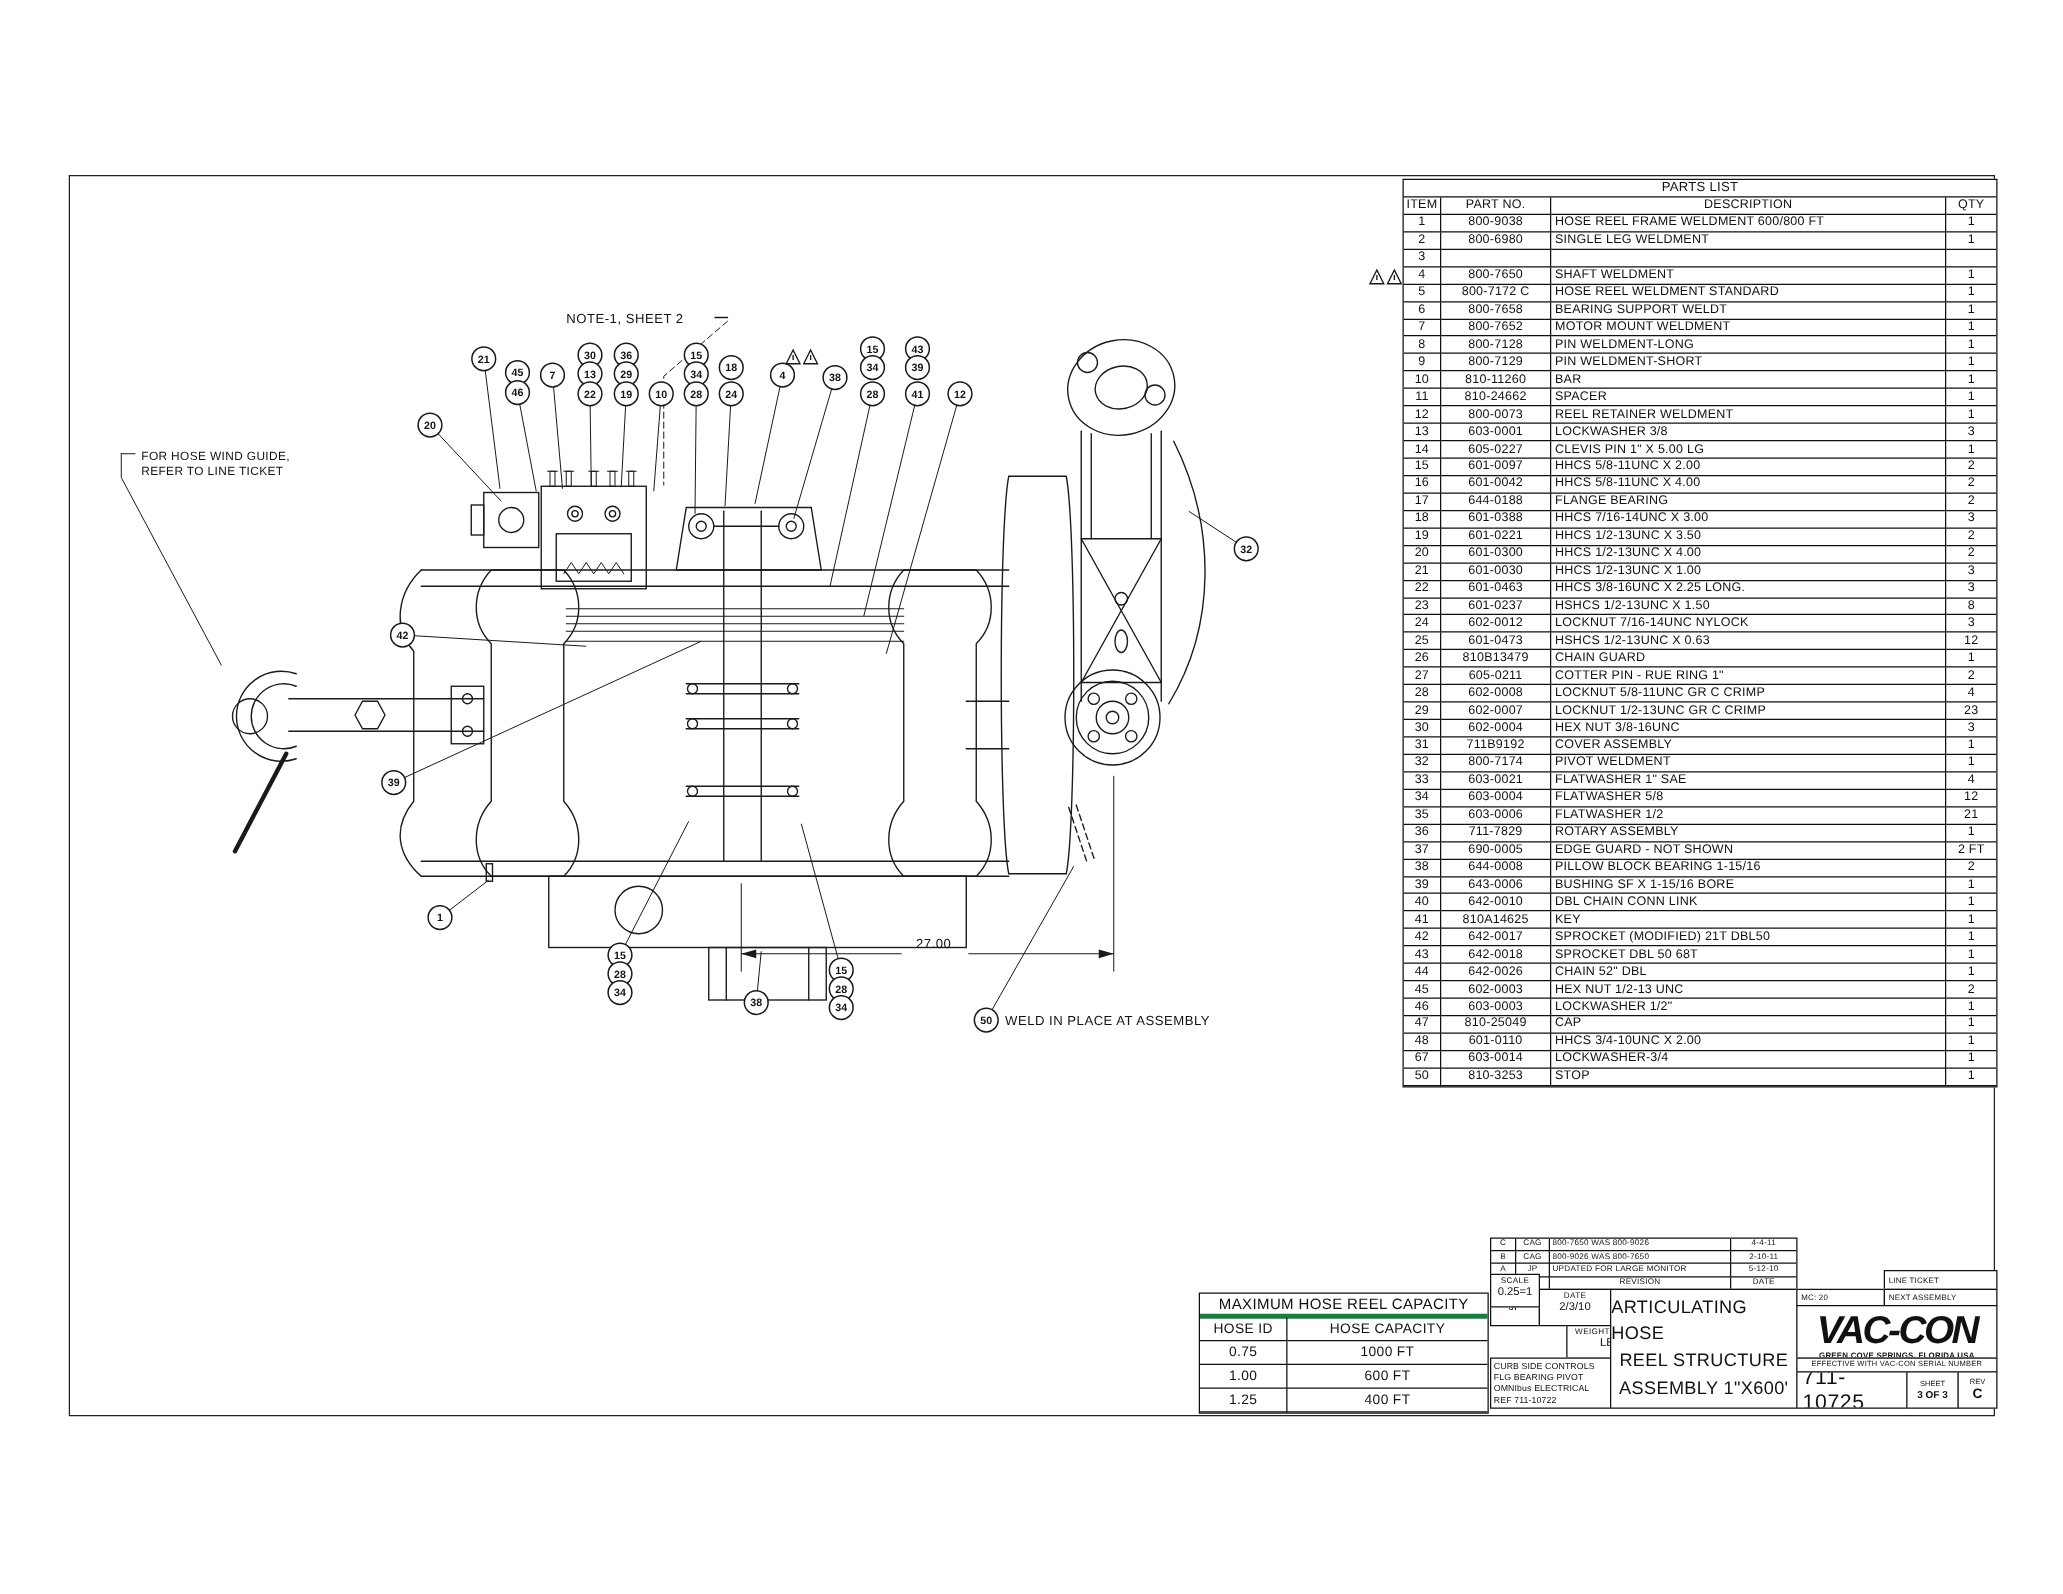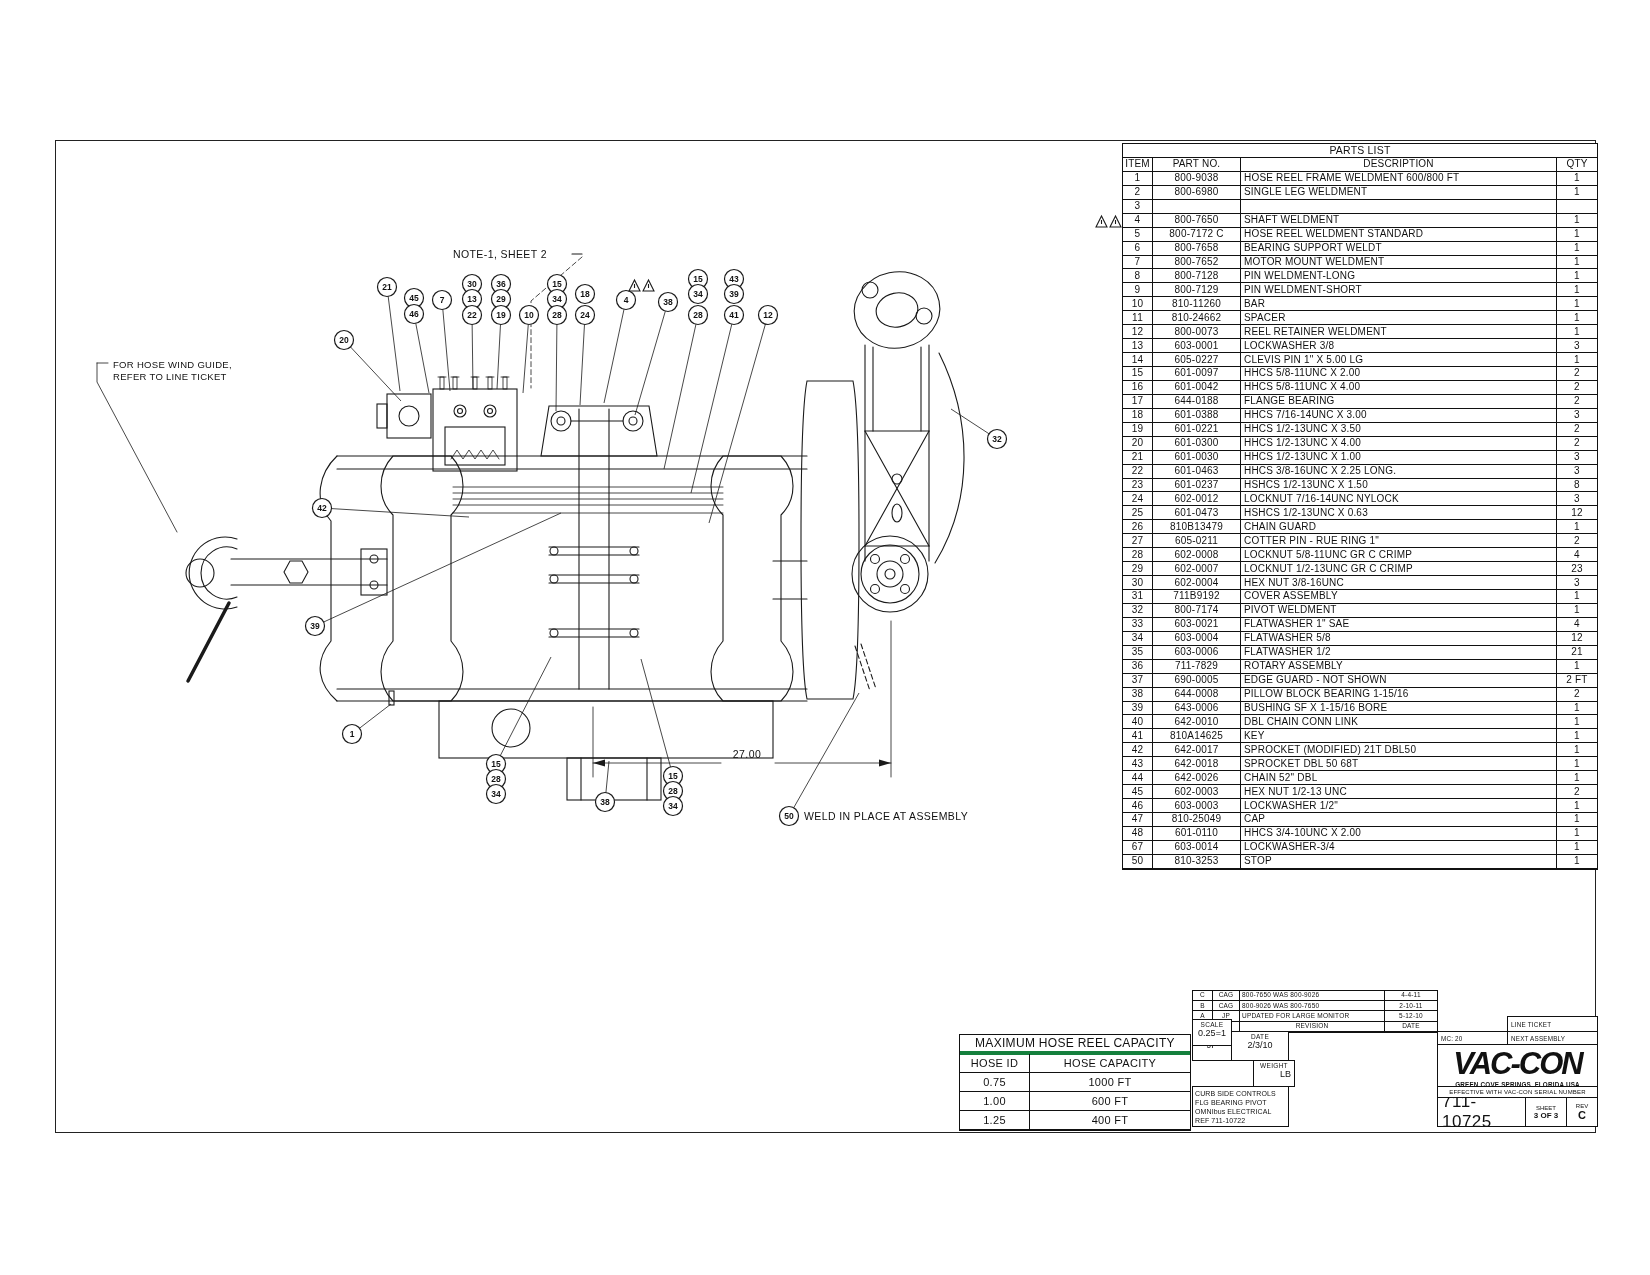--- a/index.html
+++ b/index.html
@@ -692,20 +692,25 @@
     <div class="tb-label">WEIGHT</div>
     <div class="tb-value" style="text-align:right;padding-right:3px;">LB</div>
   </div>
   <div class="tb-box tb-notes" style="left:1136px;top:945px;width:97px;height:41px;">
       <div>CURB SIDE CONTROLS</div>
       <div>FLG BEARING PIVOT</div>
       <div>OMNIbus ELECTRICAL</div>
       <div>REF 711-10722</div>
     </div>
 
+  <div class="tb-box tb-title" style="left:1232px;top:890px;width:150px;height:96px;">
+    <div>ARTICULATING HOSE</div>
+    <div>REEL STRUCTURE</div>
+    <div>ASSEMBLY 1"X600'</div>
+  </div>
 
   <div class="tb-box tb-small" style="left:1451px;top:875px;width:91px;height:16px;">
     <span>LINE TICKET</span>
   </div>
   <div class="tb-box tb-small" style="left:1381px;top:890px;width:71px;height:14px;">
     <span>MC: 20</span>
   </div>
   <div class="tb-box tb-small" style="left:1451px;top:890px;width:91px;height:14px;">
     <span>NEXT ASSEMBLY</span>
   </div>

